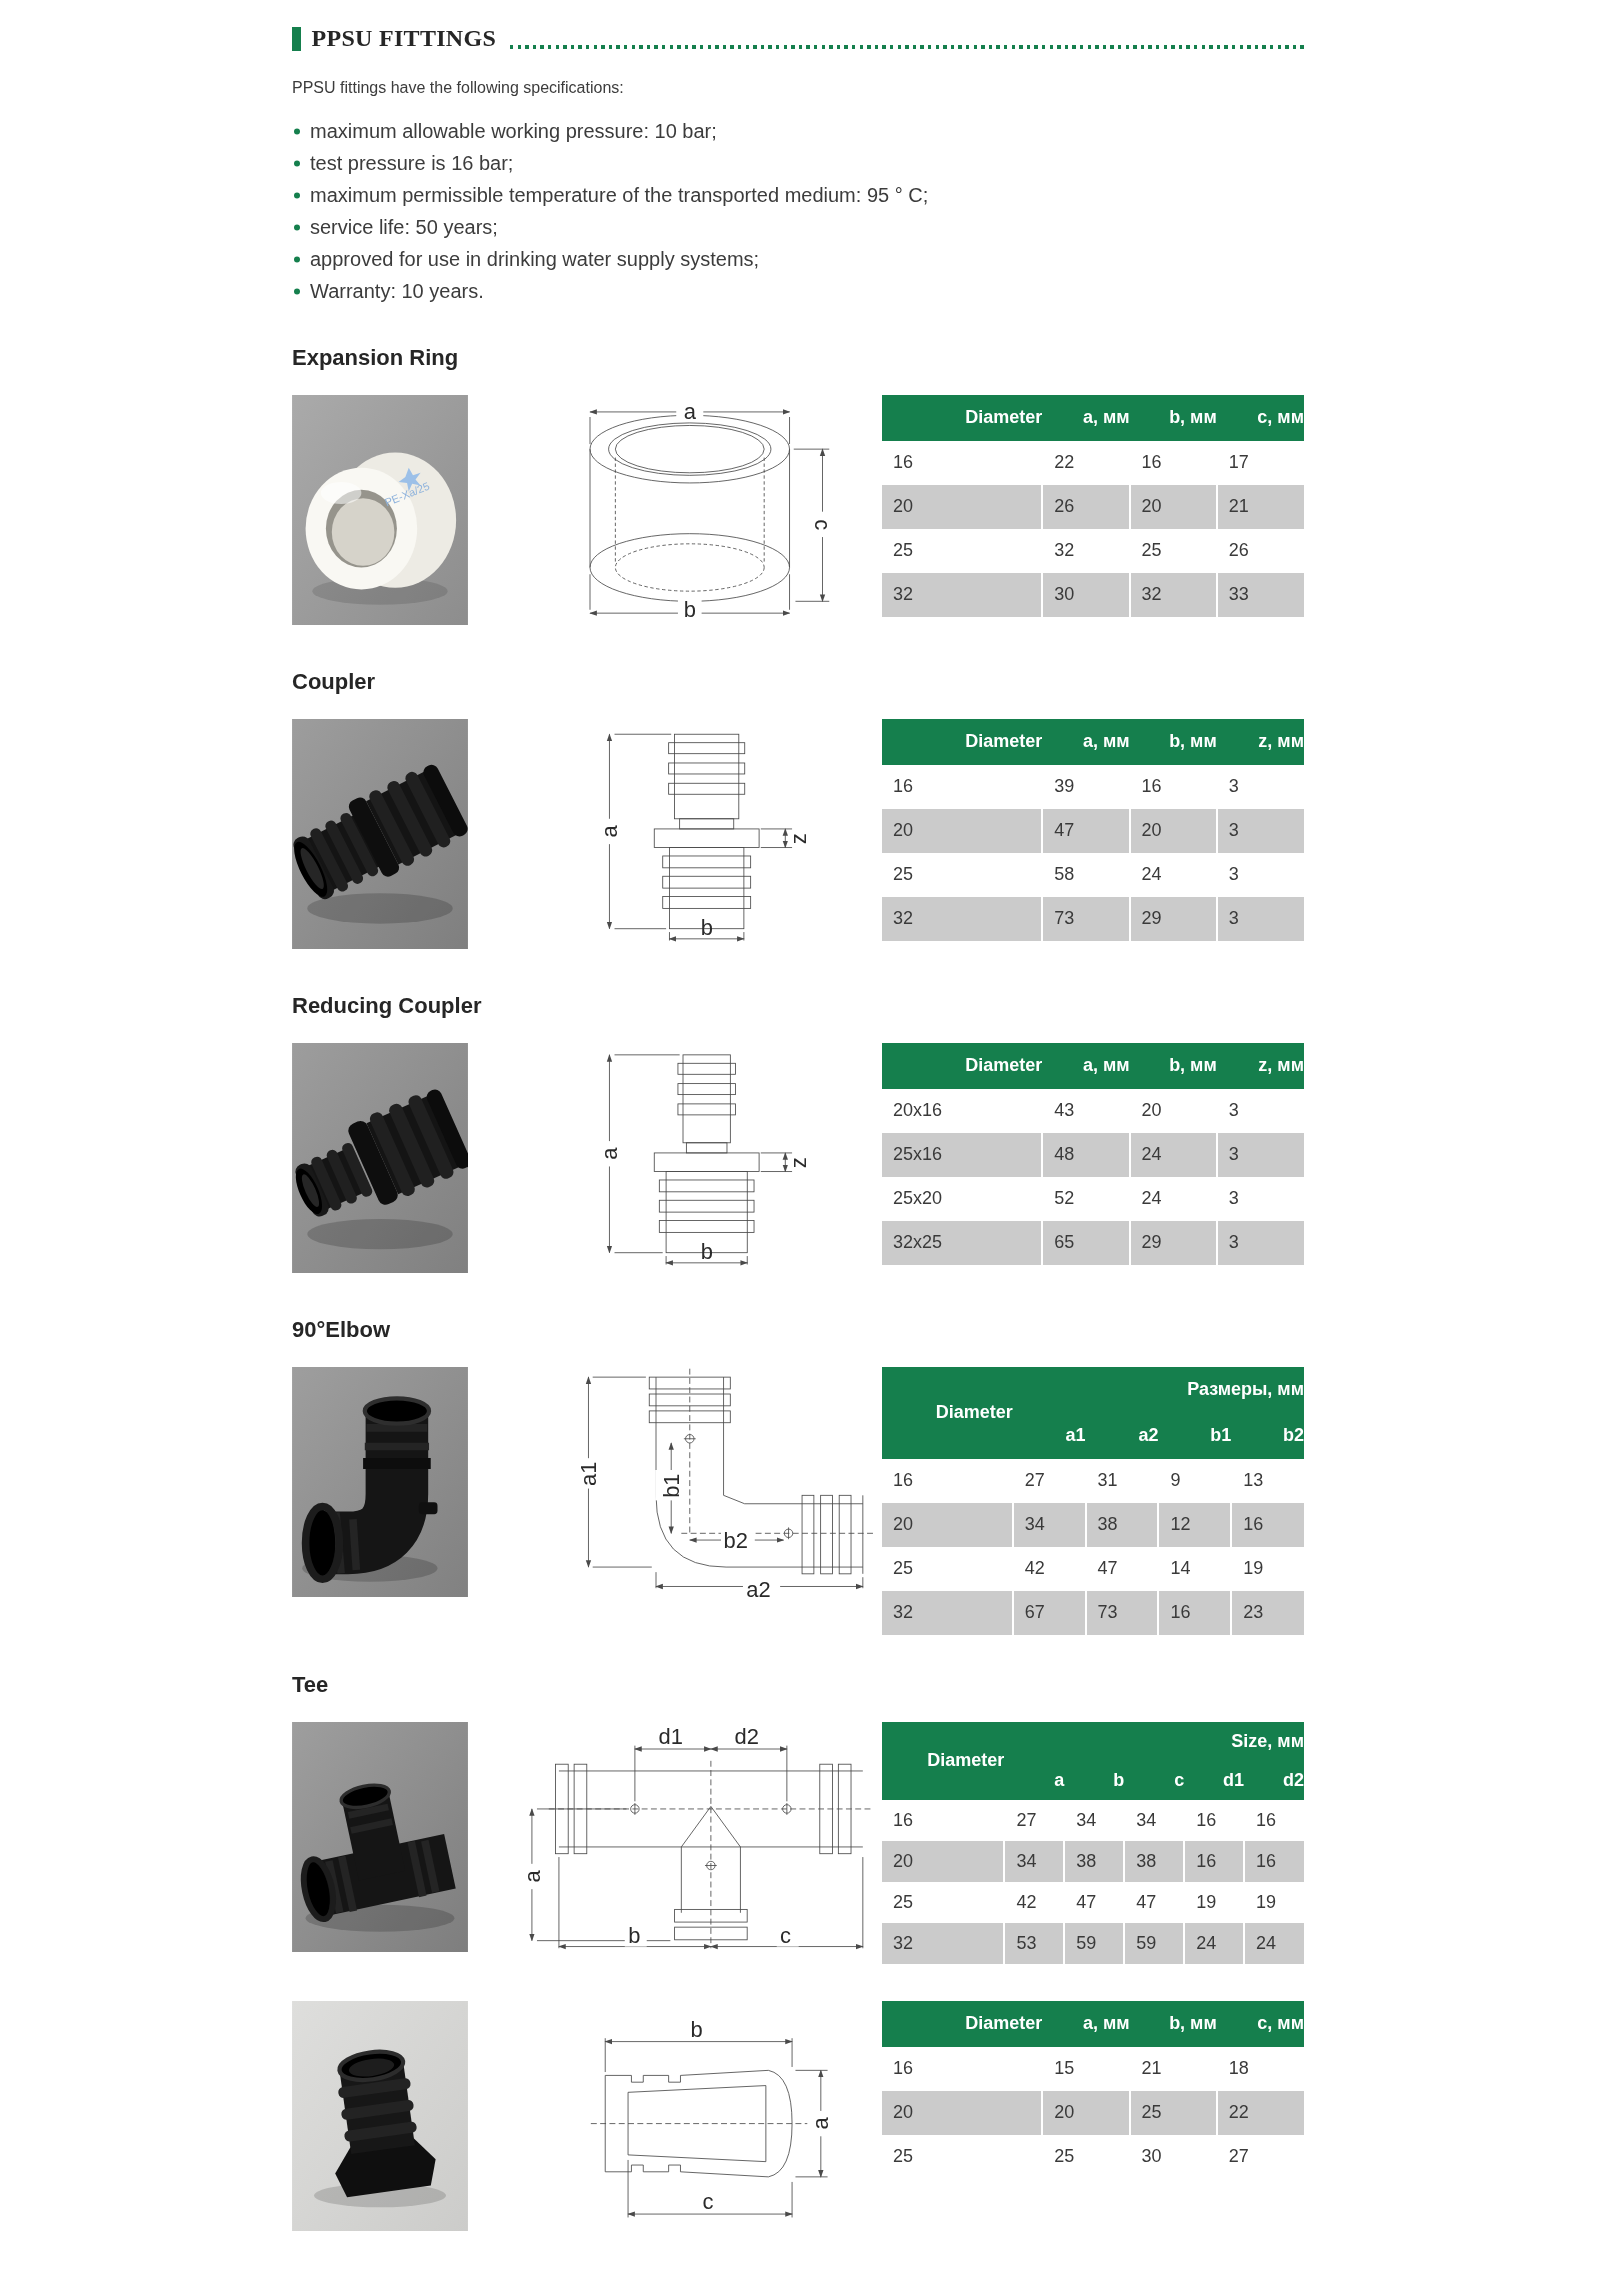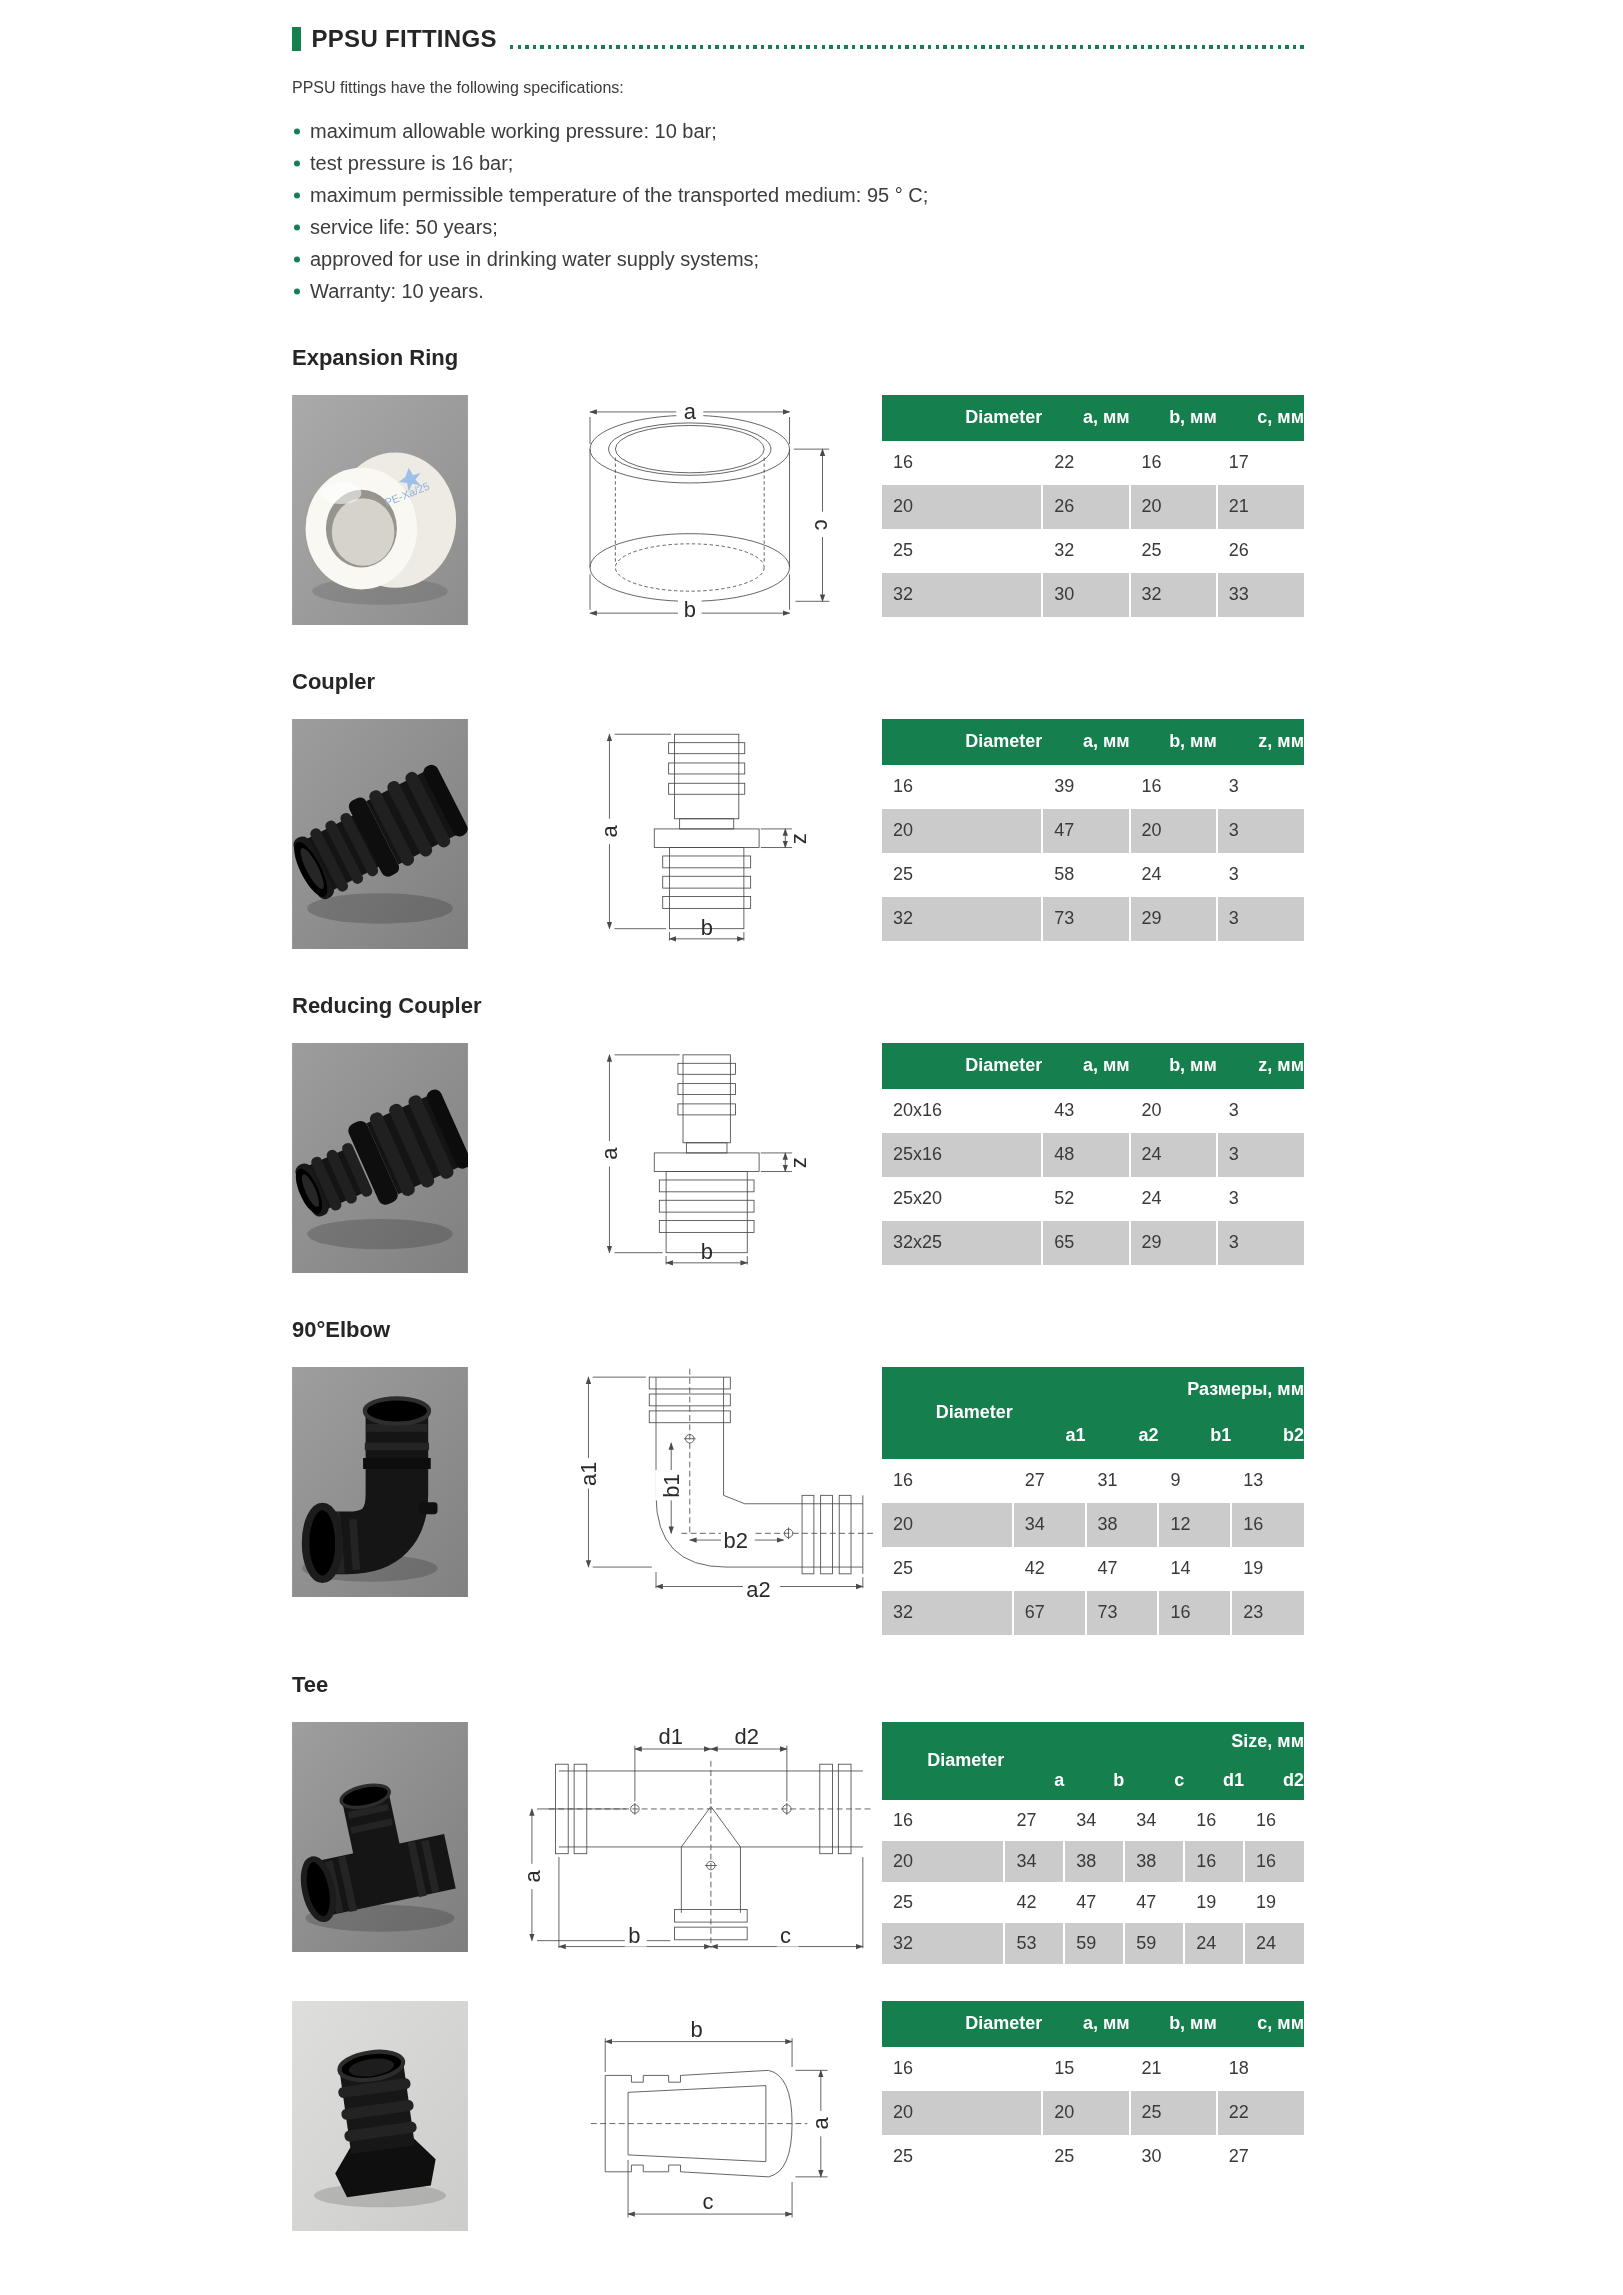--- a/index.html
+++ b/index.html
@@ -3,21 +3,21 @@
 <meta charset="utf-8">
 <style>
   :root{ --green:#157F4D; --rowalt:#CBCBCB; --body:#3C3C3C; --head:#262626; }
   *{box-sizing:border-box;}
   html,body{margin:0;padding:0;}
   body{width:1624px;height:2295px;background:#fff;overflow:hidden;
        font-family:"Liberation Sans",sans-serif;color:var(--body);position:relative;}
   .content{position:absolute;left:292px;top:25px;width:1012px;}
 
   
-  .doc-header{display:flex;align-items:flex-end;}
+  .doc-header{display:flex;align-items:flex-end;font-family:Liberation Serif, serif;}
   .accent-bar{width:8.5px;height:24px;background:var(--green);margin-right:11px;align-self:center;}
   h1{font-size:24px;line-height:27px;font-weight:bold;color:var(--head);margin:0;letter-spacing:0.3px;}
   .dotted{flex:1;height:3.4px;margin-left:13.5px;margin-bottom:3.4px;
           background-image:repeating-linear-gradient(to right,var(--green) 0 3.4px,transparent 3.4px 7.6px);}
 
   .intro{margin:27px 0 7px;font-size:16px;}
   ul.specs{list-style:none;margin:18.6px 0 0;padding:0;}
   ul.specs li{position:relative;padding-left:18px;height:32px;display:flex;align-items:center;font-size:20px;}
   ul.specs li::before{content:"";position:absolute;left:1.7px;top:50%;transform:translateY(-50%);
           width:6.8px;height:6.8px;border-radius:50%;background:var(--green);}

